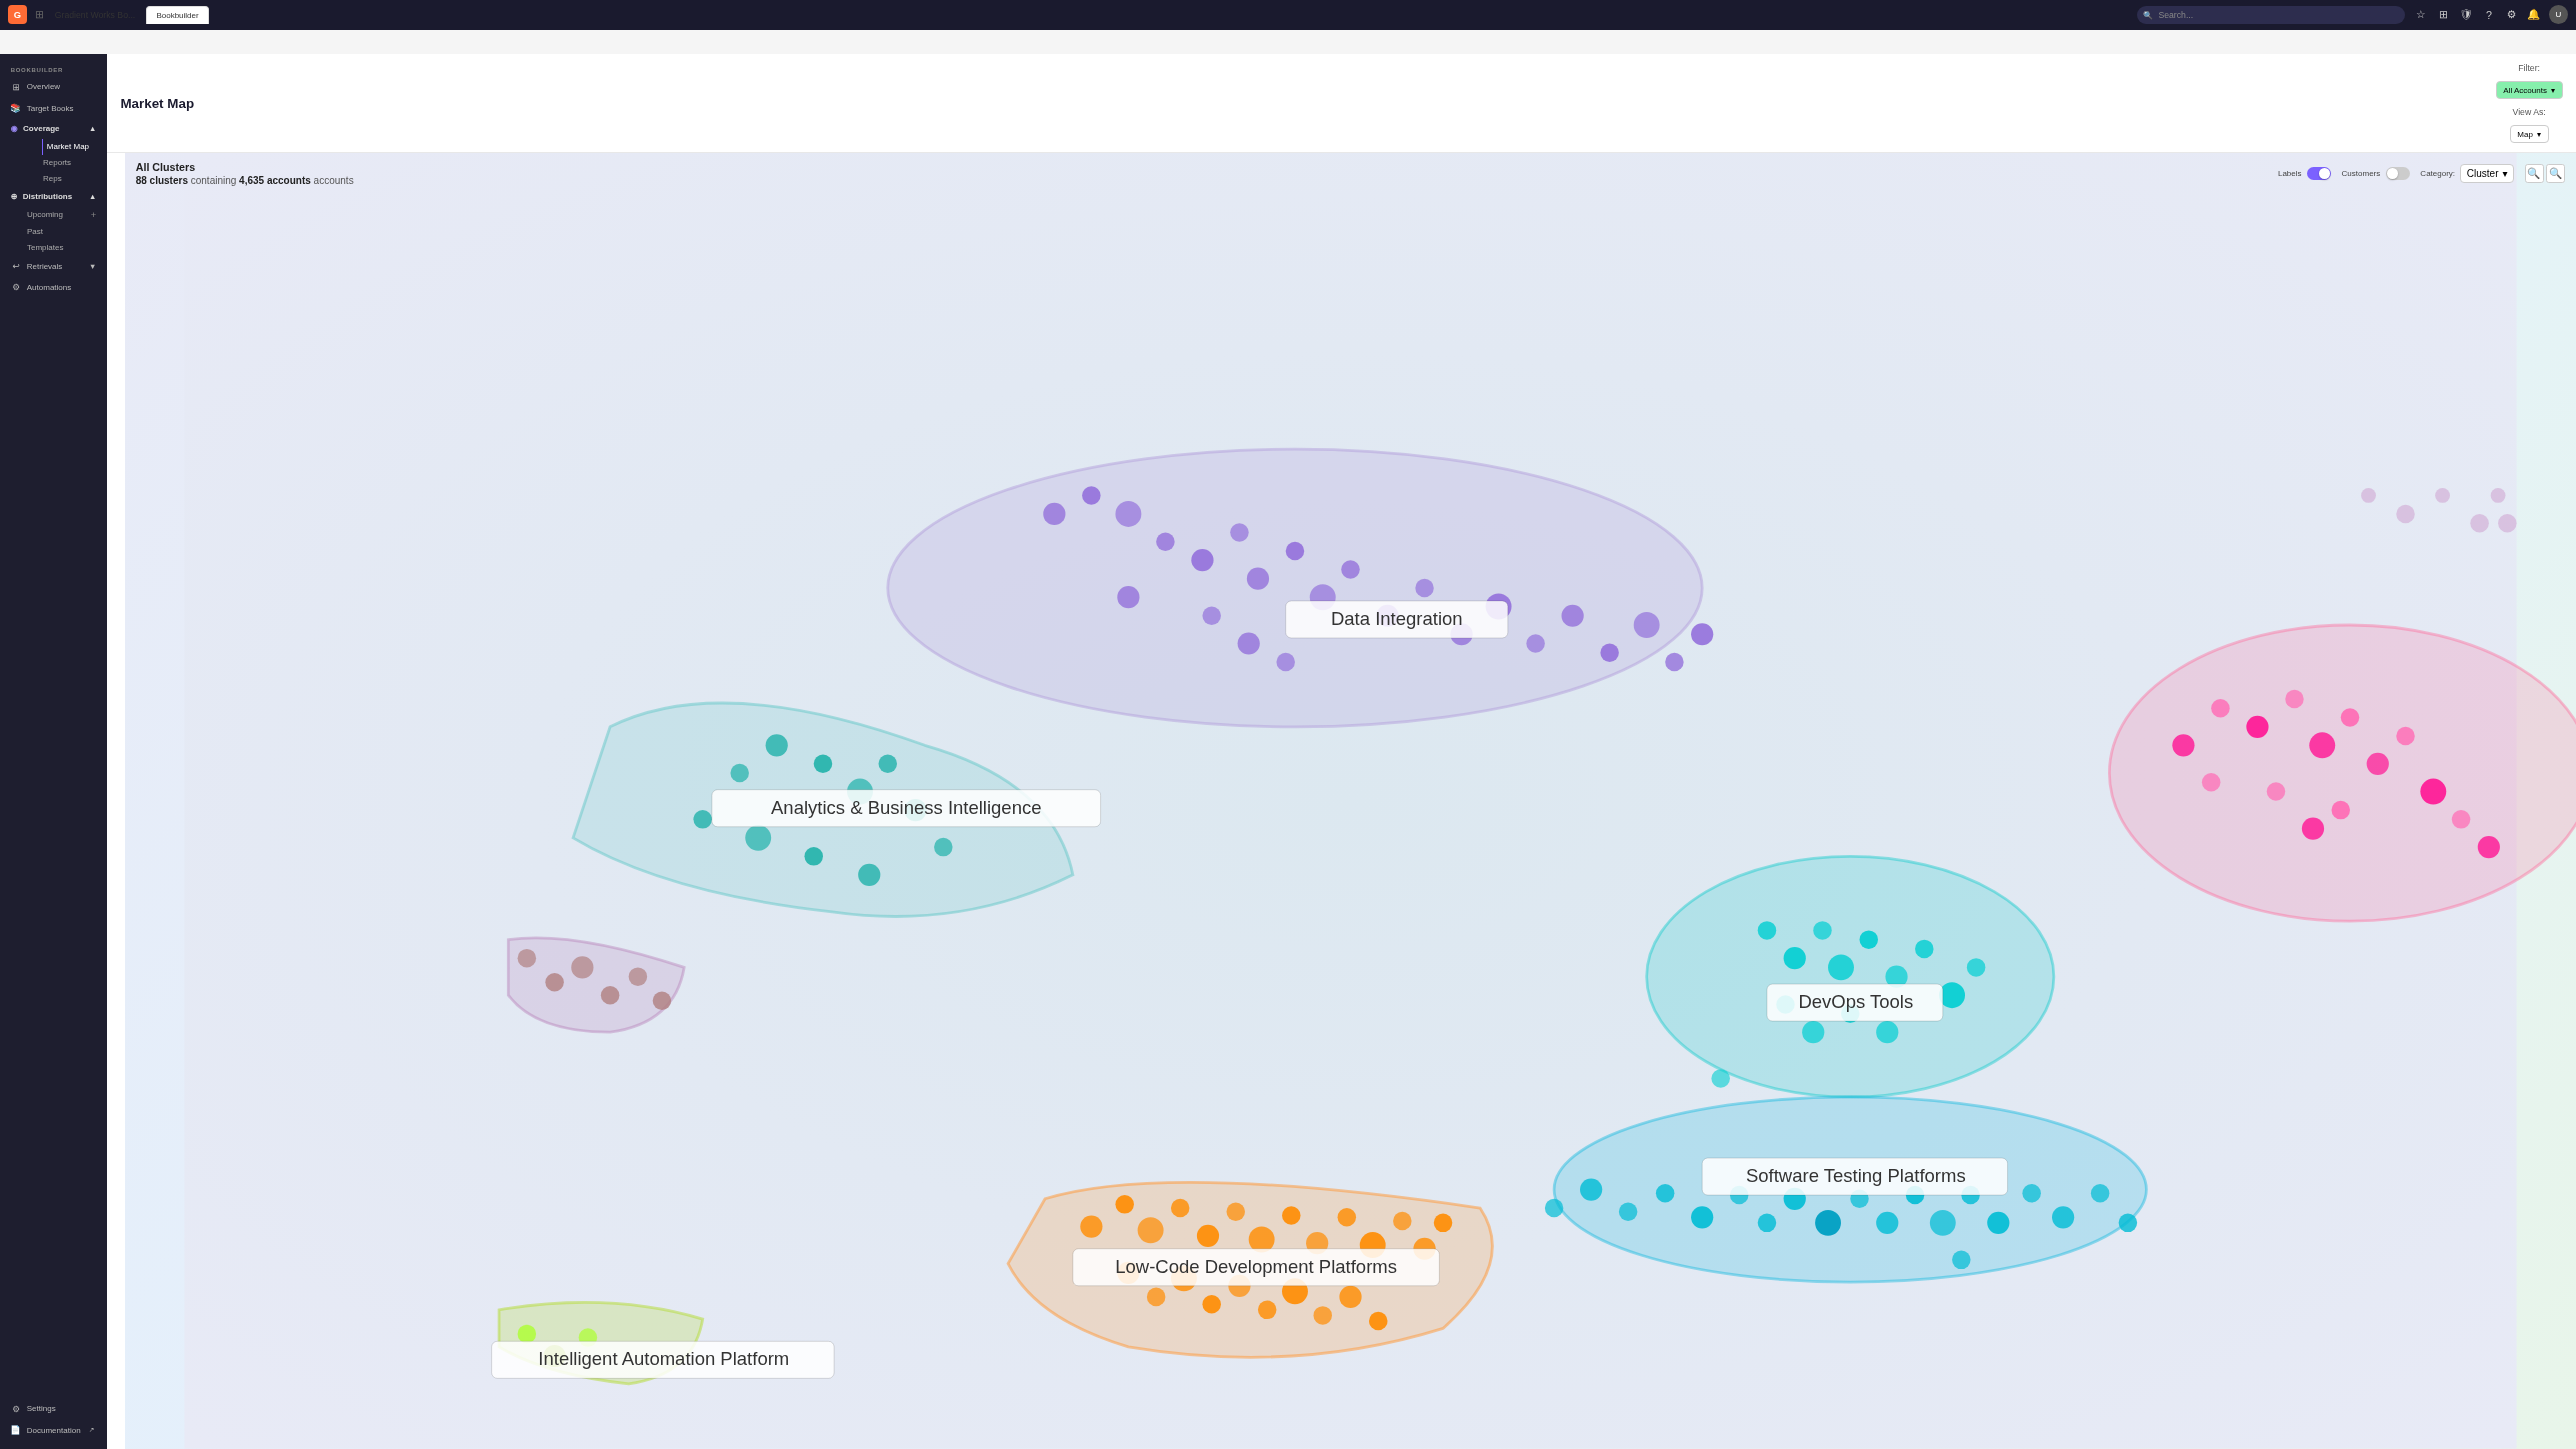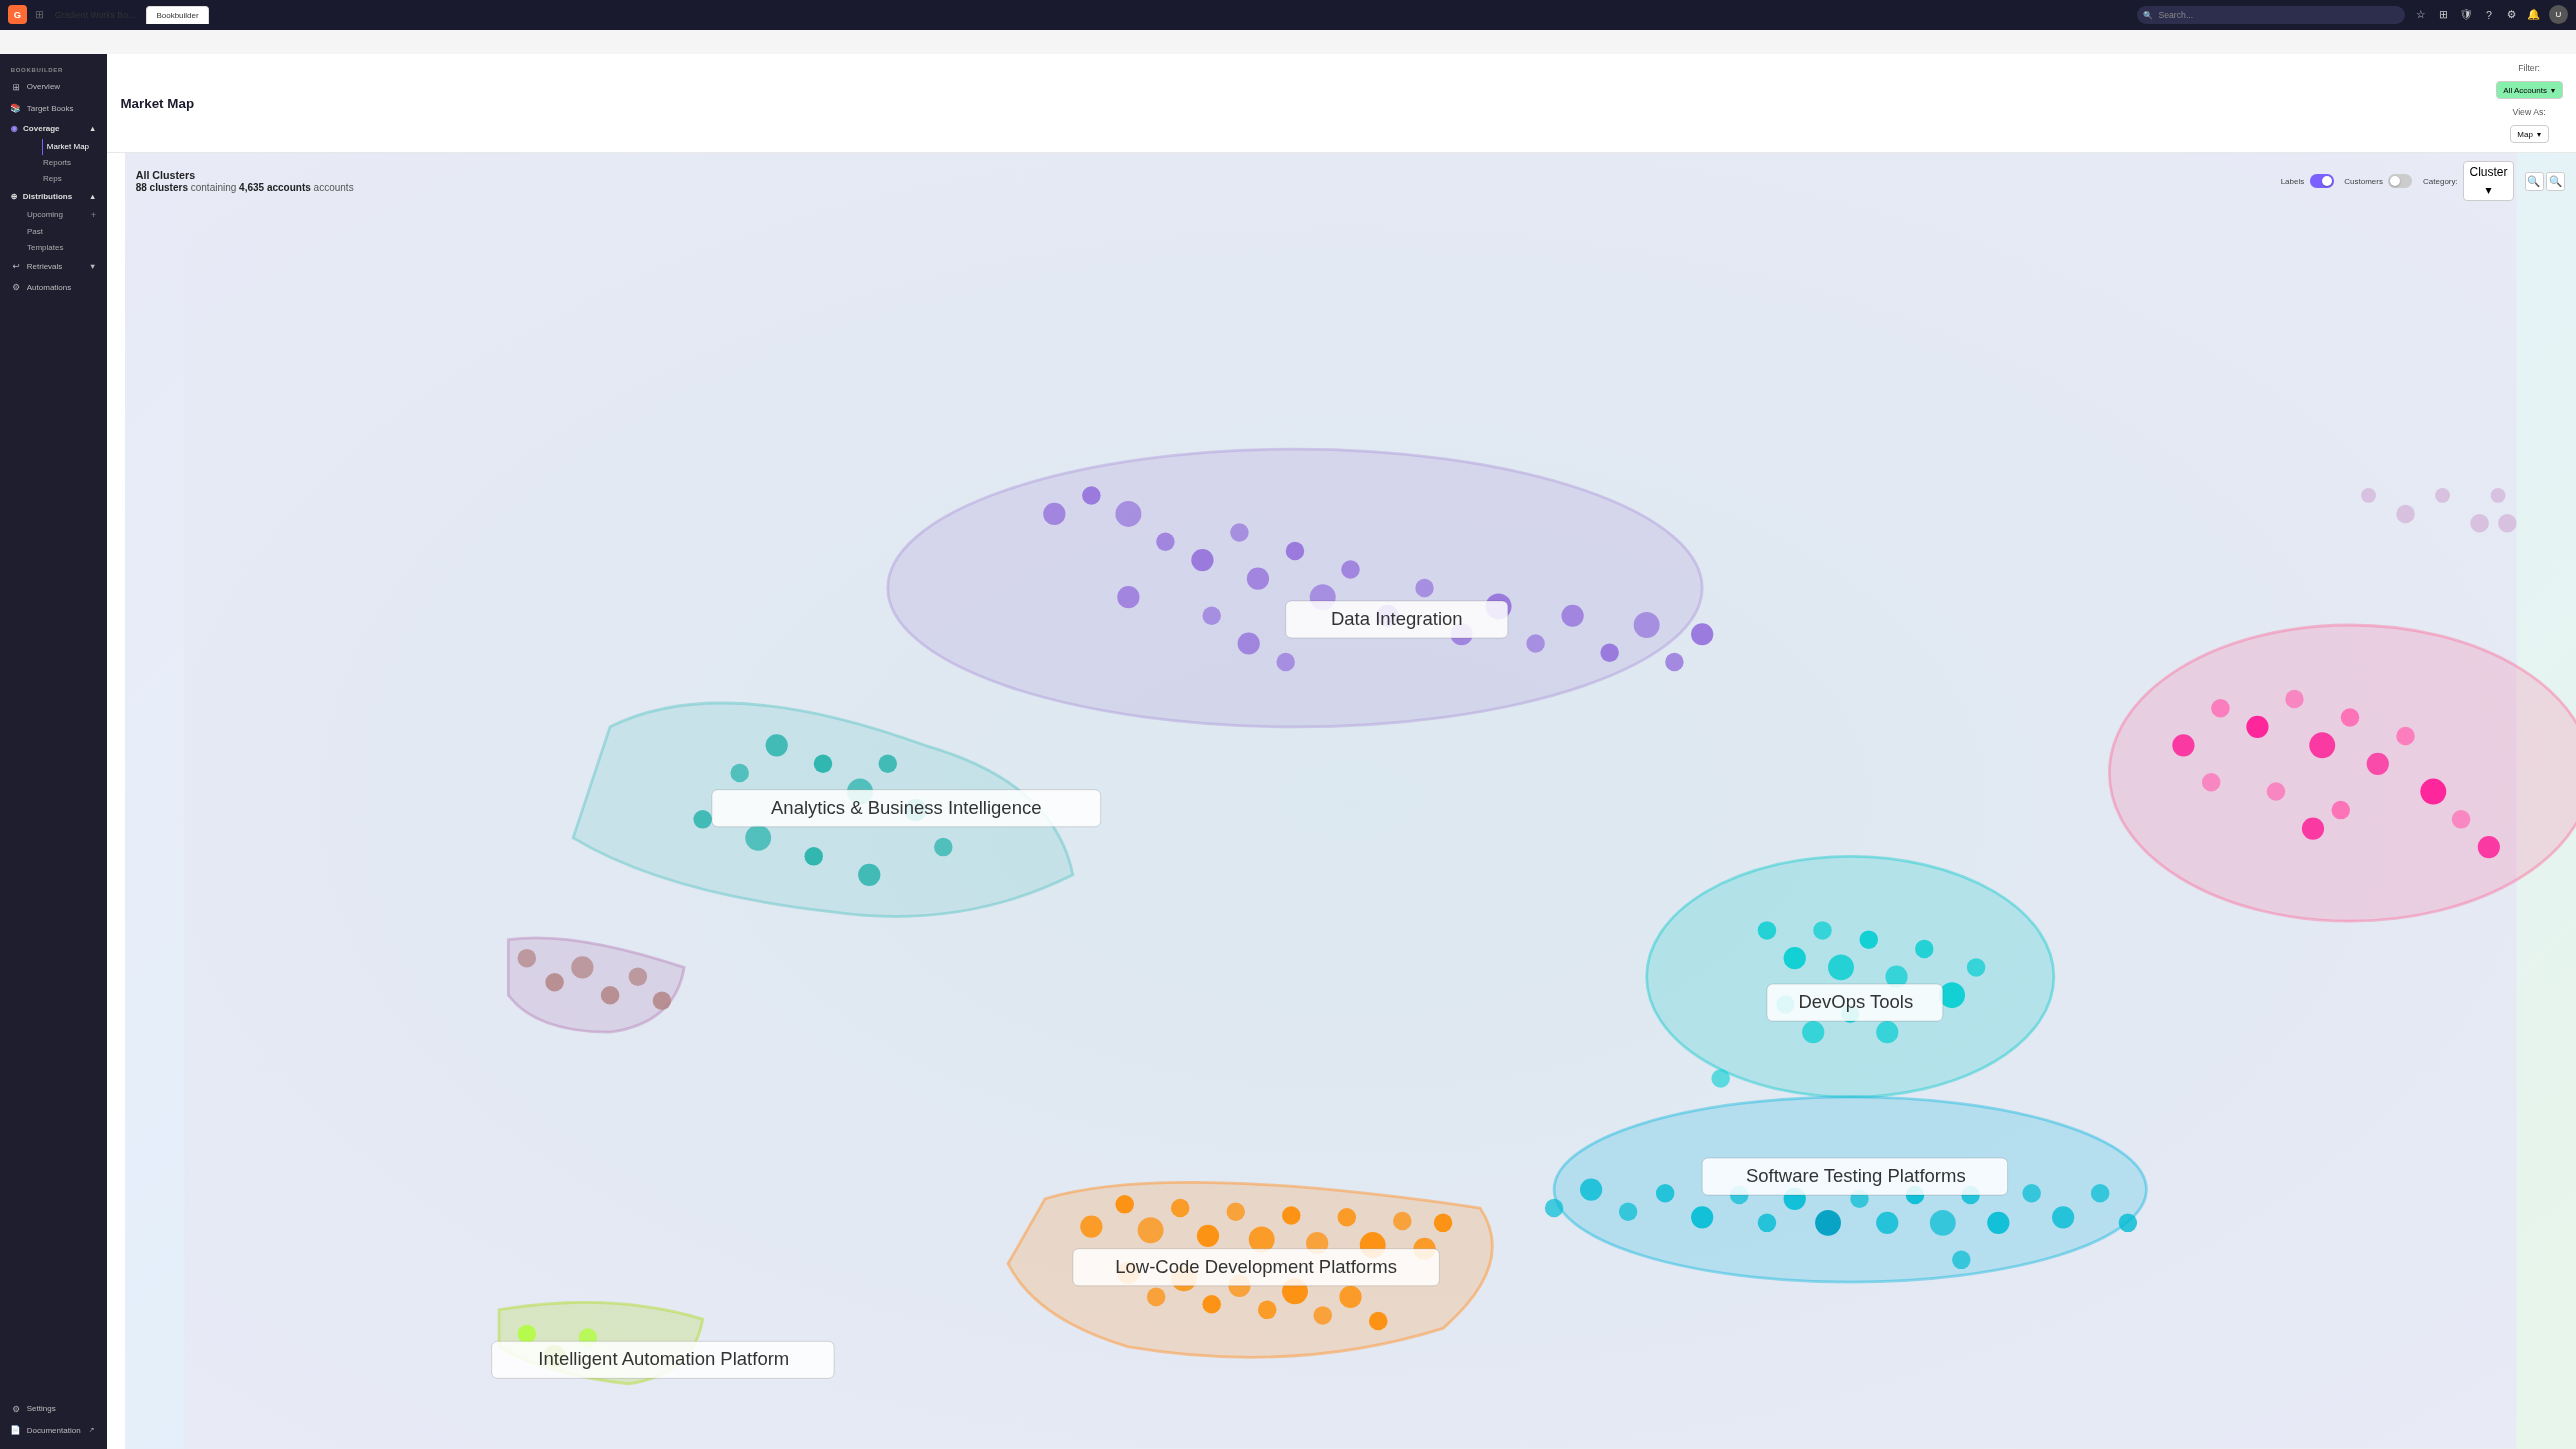--- a/index.html
+++ b/index.html
@@ -59,21 +59,21 @@
     .clusters-title { font-size: 10.7px; font-weight: 600; color: #222; }
     .clusters-sub { font-size: 10px; color: #555; margin-top: 1.3px; }
     .clusters-sub b { color: #222; }
     .map-controls { display: flex; align-items: center; gap: 10.7px; }
     .control-group { display: flex; align-items: center; gap: 5.4px; }
     .control-label { font-size: 8px; color: #444; }
     .toggle { width: 24px; height: 13.4px; border-radius: 6.7px; background: #7b61ff; position: relative; cursor: pointer; display: flex; align-items: center; }
     .toggle.off { background: #ccc; }
     .toggle-knob { width: 10.7px; height: 10.7px; border-radius: 50%; background: white; position: absolute; left: 1.3px; transition: left 0.2s; box-shadow: 0 0.7px 2px rgba(0,0,0,0.3); }
     .toggle.on .toggle-knob { left: 12px; }
-    .category-select { border: 0.7px solid #ccc; border-radius: 4px; padding: 2.7px 5.4px; font-size: 12px; background: white; cursor: pointer; display: flex; align-items: center; gap: 4px; flex-direction: column; }
+    .category-select { border: 0.7px solid #ccc; border-radius: 4px; padding: 2.7px 5.4px; font-size: 10px; background: white; cursor: pointer; display: flex; align-items: center; gap: 4px; }
     .zoom-controls { display: flex; gap: 2.7px; }
     .zoom-btn { width: 19px; height: 19px; border: 0.7px solid #ccc; border-radius: 2.7px; background: white; display: flex; align-items: center; justify-content: center; cursor: pointer; font-size: 10.7px; color: #555; }
 
     
     .map-svg { width: 100%; height: 100%; position: absolute; top: 0; left: 0; }
   </style>
 </head>
 <body>
 
 <div class="topbar">

